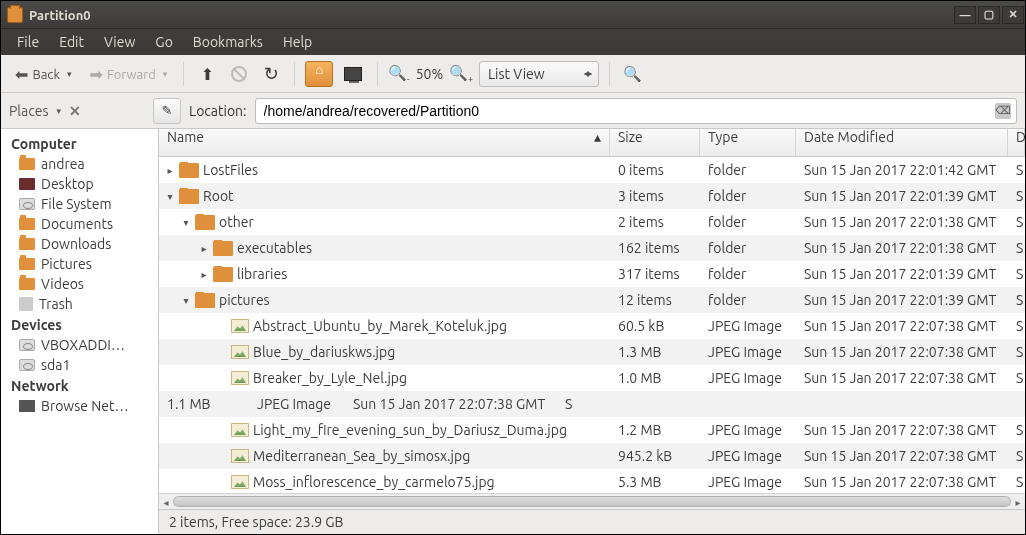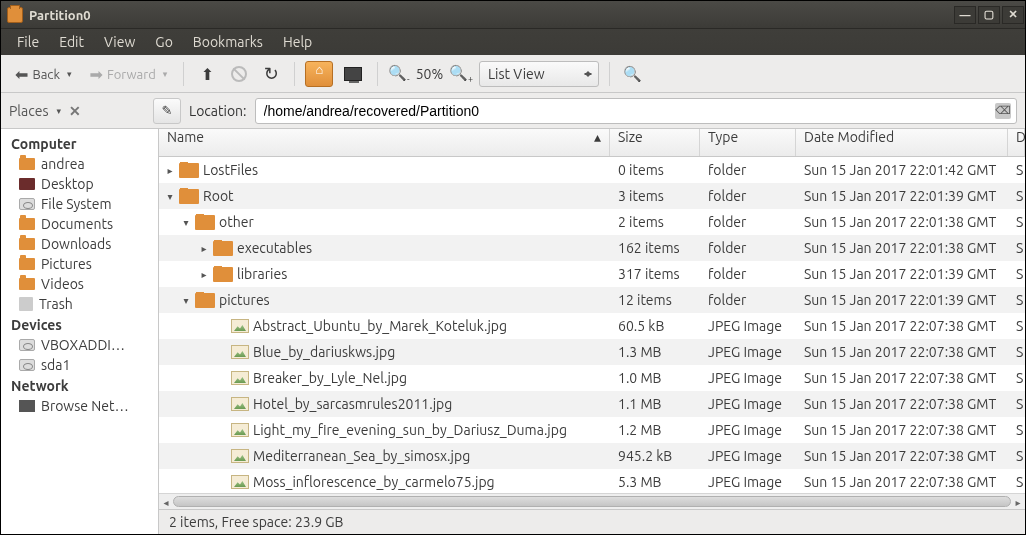--- a/index.html
+++ b/index.html
@@ -330,25 +330,20 @@
               <span class="exp"></span>
               <span class="img-icon"></span>
               <span>Breaker_by_Lyle_Nel.jpg</span>
             </div>
             <div class="cell size">1.0 MB</div>
             <div class="cell type">JPEG Image</div>
             <div class="cell date">Sun 15 Jan 2017 22:07:38 GMT</div>
             <div class="cell last">S</div>
           </div>
           <div class="row alt">
-            <div class="cell name ind3">
-              <span class="exp"></span>
-              <span class="img-icon"></span>
-              <span>Hotel_by_sarcasmrules2011.jpg</span>
-            </div>
             <div class="cell size">1.1 MB</div>
             <div class="cell type">JPEG Image</div>
             <div class="cell date">Sun 15 Jan 2017 22:07:38 GMT</div>
             <div class="cell last">S</div>
           </div>
           <div class="row">
             <div class="cell name ind3">
               <span class="exp"></span>
               <span class="img-icon"></span>
               <span>Light_my_fire_evening_sun_by_Dariusz_Duma.jpg</span>

